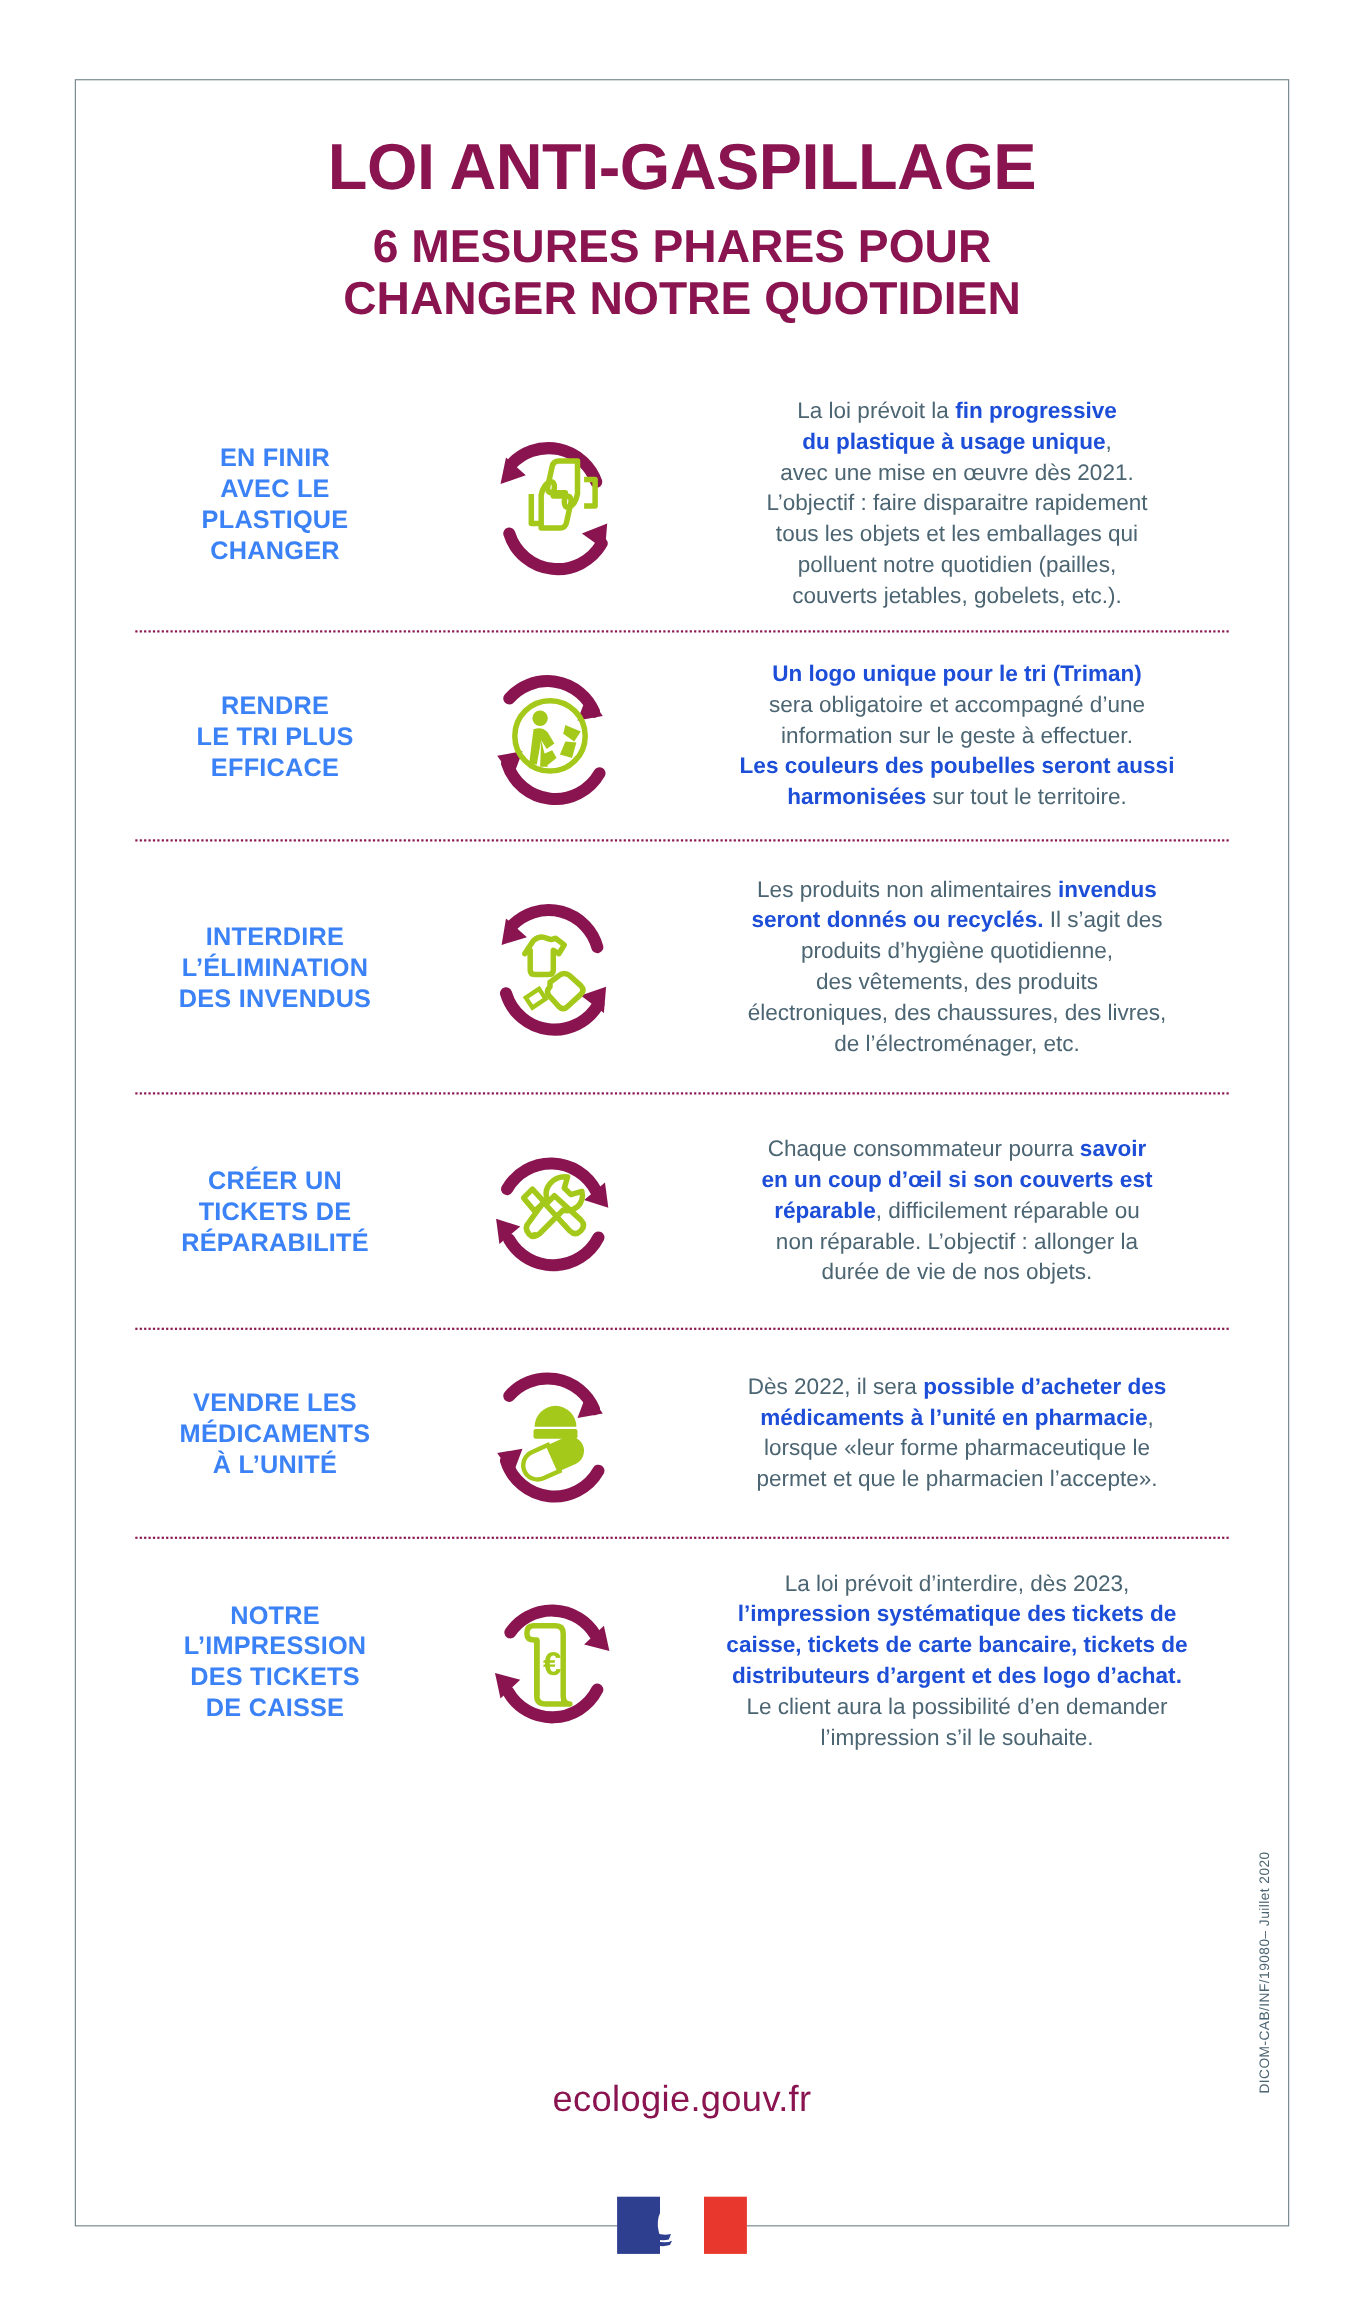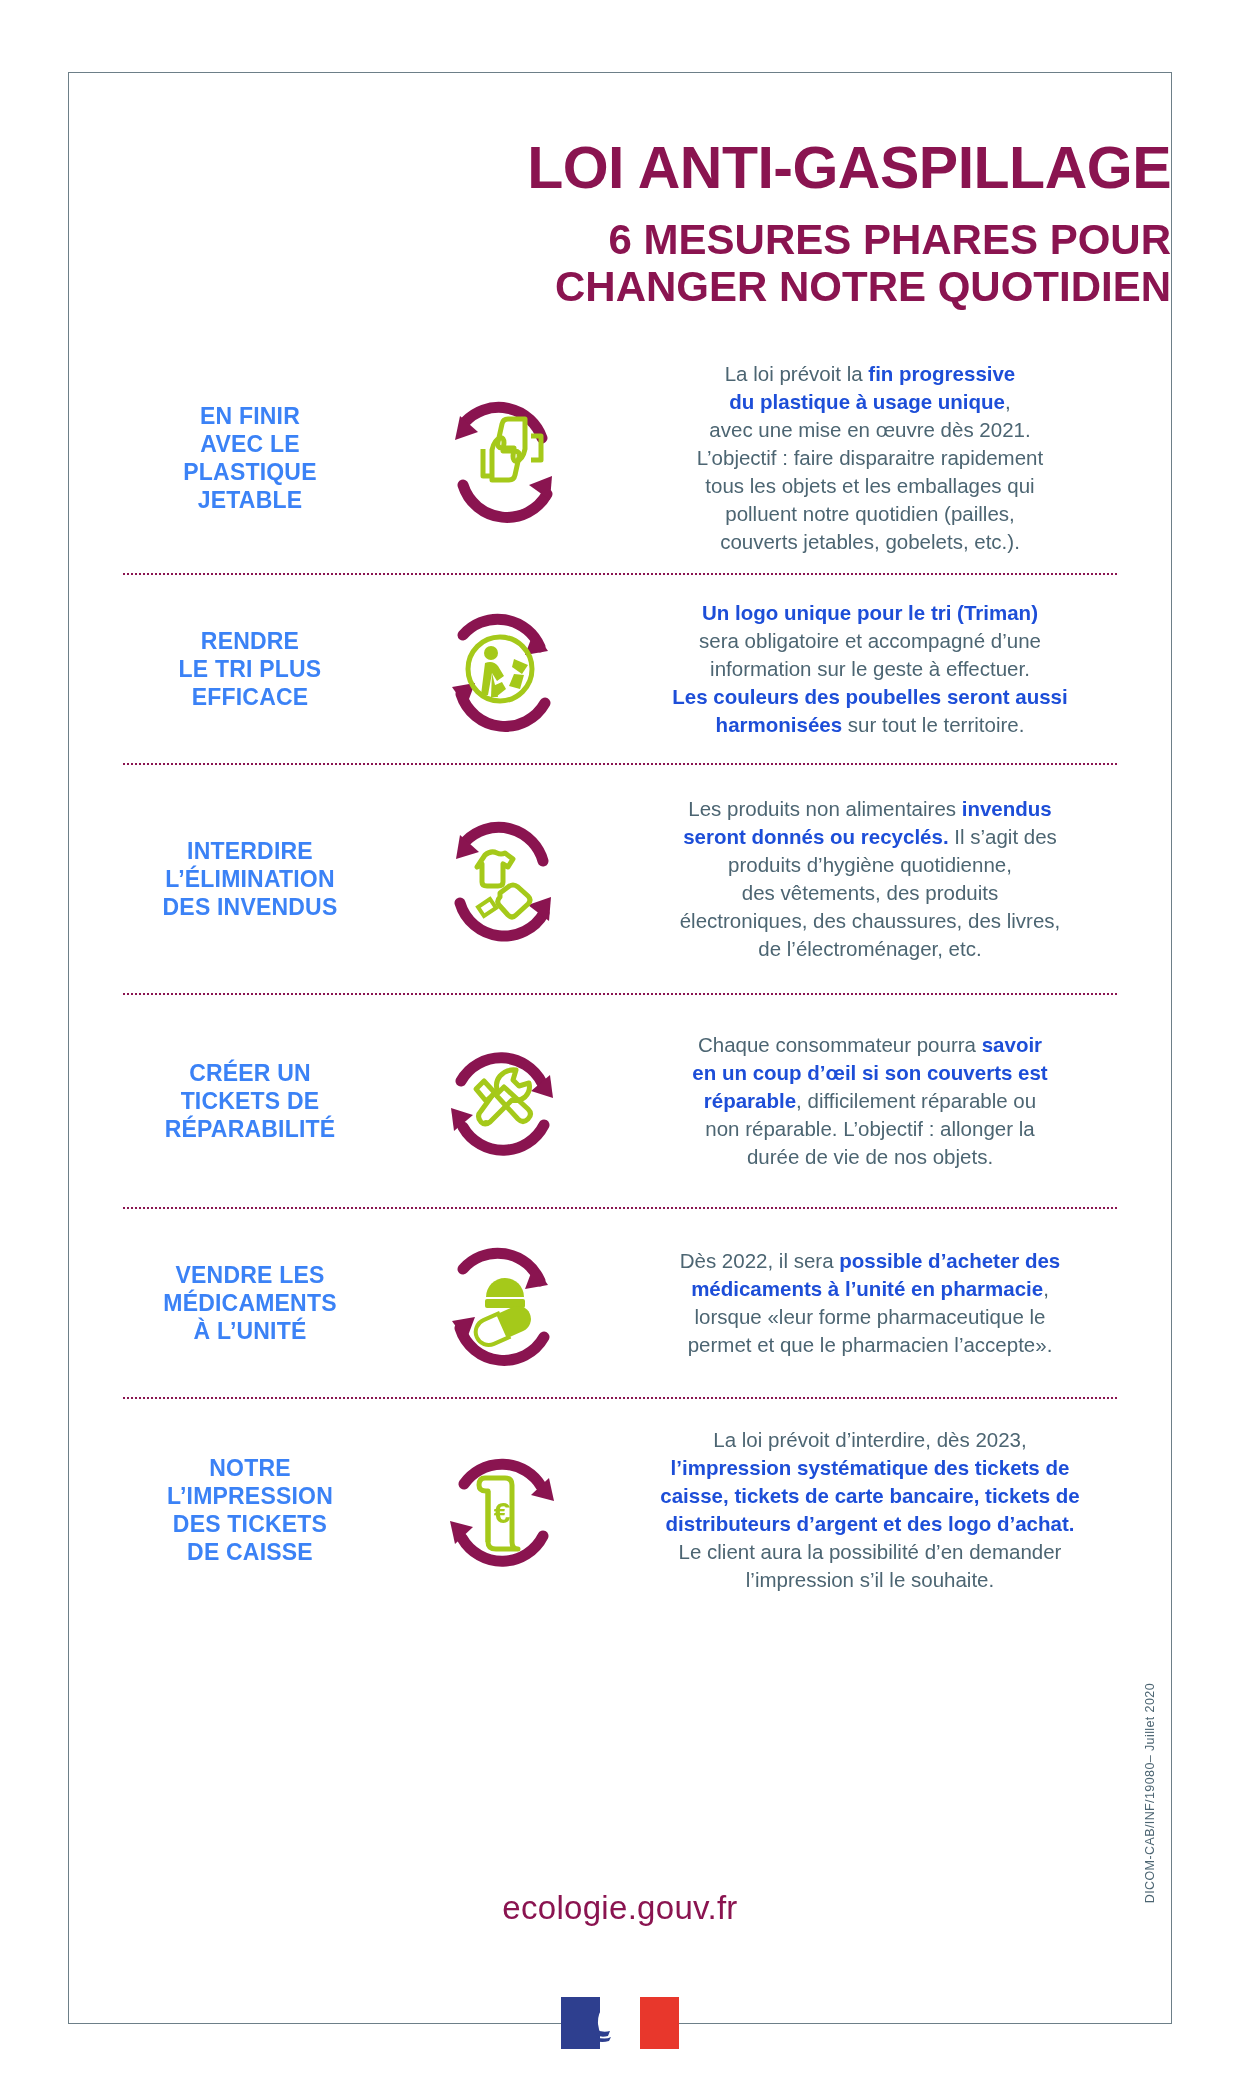--- a/index.html
+++ b/index.html
@@ -23,22 +23,21 @@
     width: 1104px;
     height: 1952px;
     border: 1.5px solid #6d7f88;
     background: #ffffff;
   }
   
   .title-block {
     position: absolute;
     left: 0; right: 0;
     top: 50px;
-    text-align: right;
-    margin-top: 16px;
+    text-align: center;
   }
   .title-main {
     color: #8a1450;
     font-size: 59px;
     font-weight: 700;
     letter-spacing: -0.5px;
     line-height: 1.0;
     white-space: nowrap;
   }
   .title-sub {
@@ -159,21 +158,21 @@
       </div>
     </div>
 
     <div class="rows">
 
       <div class="row r1">
         <div class="row-head">
           <div>EN FINIR</div>
           <div>AVEC LE</div>
           <div>PLASTIQUE</div>
-          <div>JETABLE</div>
+          <div>CHANGER</div>
         </div>
         <div class="row-icon">
           <svg width="140" height="132" viewBox="0 0 140 132">
             <path d="M35 30 A46 46 0 0 1 112 46" fill="none" stroke="#8a1450" stroke-width="11" stroke-linecap="round"></path>
             <path d="M117 102 A46 46 0 0 1 33 93" fill="none" stroke="#8a1450" stroke-width="11" stroke-linecap="round"></path>
             <path d="M30 24 L25 48 L48 40 Z" fill="#8a1450"></path>
             <path d="M120 108 L122 84 L99 93 Z" fill="#8a1450"></path>
             <g stroke="#a5c91a" stroke-width="5" fill="none" stroke-linejoin="round">
               <path d="M53 57 L53 84 L62 84"></path>
               <path d="M62 58 q2-10 8-12 4-1 4 5 l-1 8 h12 q5 0 4 6 l-4 18 q-1 5-6 5 H62 Z"></path>

